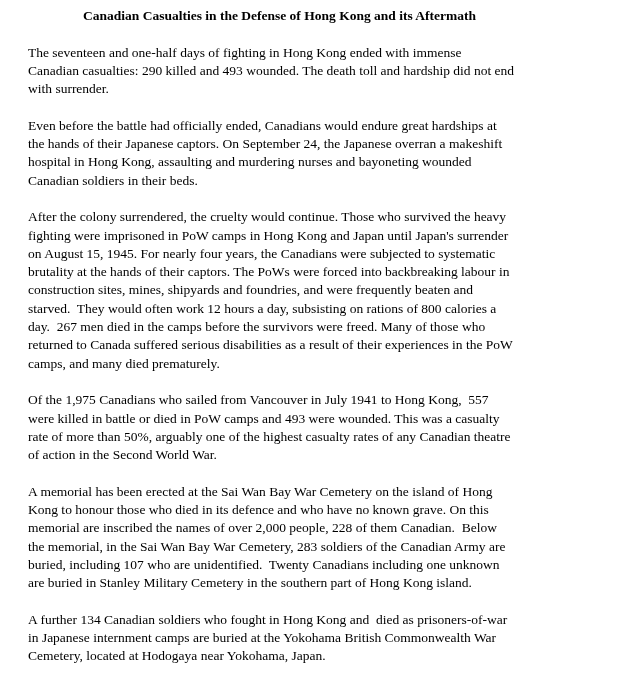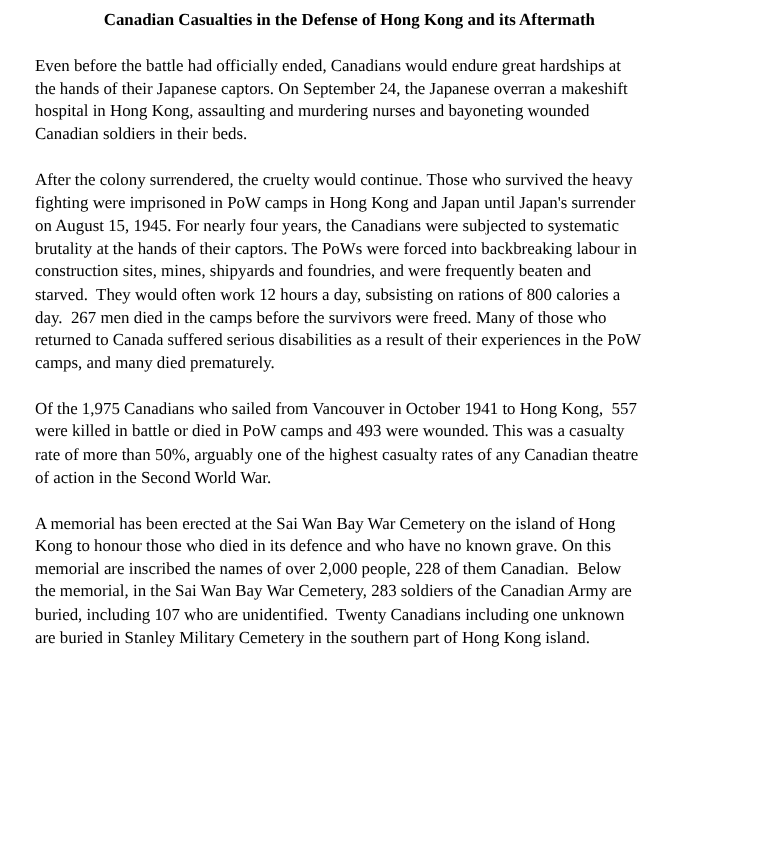--- a/index.html
+++ b/index.html
@@ -36,37 +36,43 @@
     line-height: 18.3px;
     white-space: pre-wrap; 
   }
 </style>
 </head>
 <body>
 
 <div class="page">
   <h1 class="doc-title">Canadian Casualties in the Defense of Hong Kong and its Aftermath</h1>
   <div class="doc-body" id="doc-body">
+      <p class="para">The seventeen and one-half days of fighting in Hong Kong ended with immense
+Canadian casualties: 290 killed and 493 wounded. The death toll and hardship did not end
+with surrender.</p>
       <p class="para">Even before the battle had officially ended, Canadians would endure great hardships at
 the hands of their Japanese captors. On September 24, the Japanese overran a makeshift
 hospital in Hong Kong, assaulting and murdering nurses and bayoneting wounded
 Canadian soldiers in their beds.</p>
       <p class="para">After the colony surrendered, the cruelty would continue. Those who survived the heavy
 fighting were imprisoned in PoW camps in Hong Kong and Japan until Japan's surrender
 on August 15, 1945. For nearly four years, the Canadians were subjected to systematic
 brutality at the hands of their captors. The PoWs were forced into backbreaking labour in
 construction sites, mines, shipyards and foundries, and were frequently beaten and
 starved.  They would often work 12 hours a day, subsisting on rations of 800 calories a
 day.  267 men died in the camps before the survivors were freed. Many of those who
 returned to Canada suffered serious disabilities as a result of their experiences in the PoW
 camps, and many died prematurely.</p>
-      <p class="para">Of the 1,975 Canadians who sailed from Vancouver in October 1941 to Hong Kong,  557
+      <p class="para">Of the 1,975 Canadians who sailed from Vancouver in July 1941 to Hong Kong,  557
 were killed in battle or died in PoW camps and 493 were wounded. This was a casualty
 rate of more than 50%, arguably one of the highest casualty rates of any Canadian theatre
 of action in the Second World War.</p>
       <p class="para">A memorial has been erected at the Sai Wan Bay War Cemetery on the island of Hong
 Kong to honour those who died in its defence and who have no known grave. On this
 memorial are inscribed the names of over 2,000 people, 228 of them Canadian.  Below
 the memorial, in the Sai Wan Bay War Cemetery, 283 soldiers of the Canadian Army are
 buried, including 107 who are unidentified.  Twenty Canadians including one unknown
 are buried in Stanley Military Cemetery in the southern part of Hong Kong island.</p>
+      <p class="para">A further 134 Canadian soldiers who fought in Hong Kong and  died as prisoners-of-war
+in Japanese internment camps are buried at the Yokohama British Commonwealth War
+Cemetery, located at Hodogaya near Yokohama, Japan.</p>
     </div>
 </div>
 
 </body></html>

